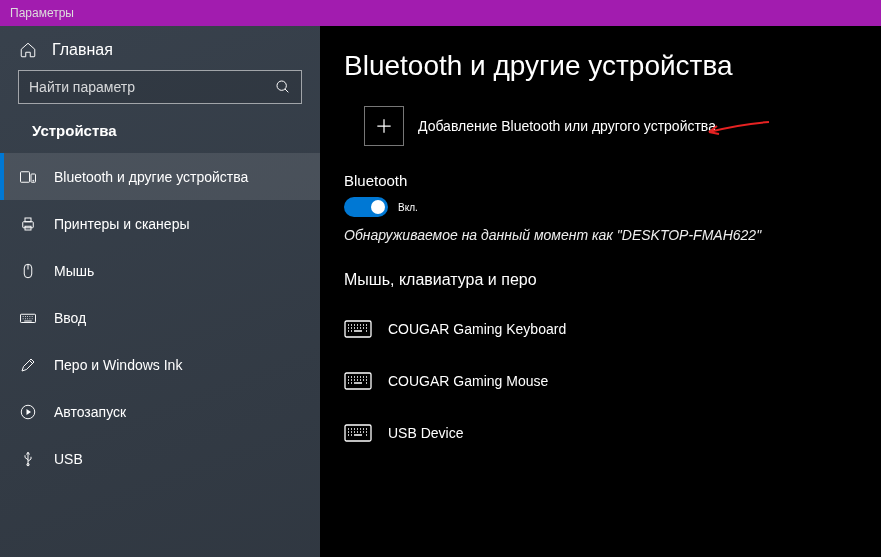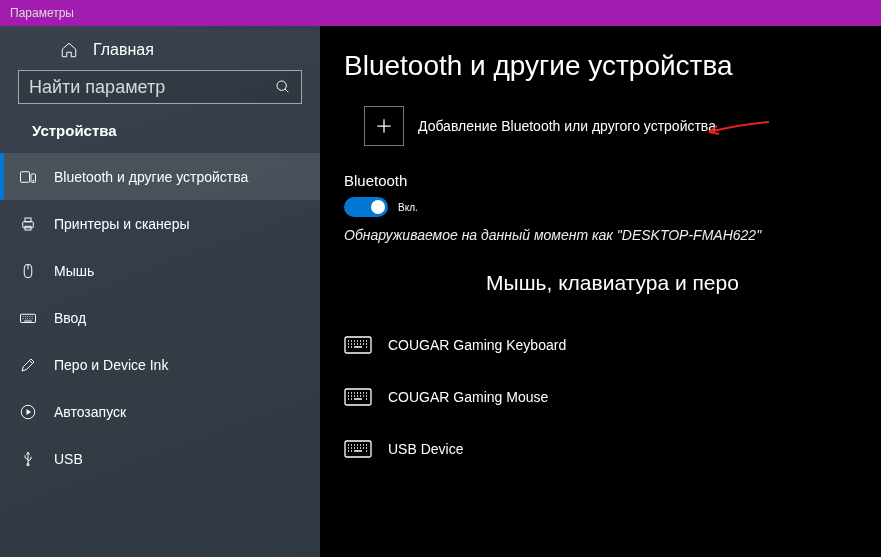--- a/index.html
+++ b/index.html
@@ -6,25 +6,25 @@
     body { width: 881px; height: 557px; overflow: hidden; background: #000; display: flex; flex-direction: column; position: relative; }
     
     .titlebar { height: 26px; background: #a21caf; color: #ddd; display: flex; align-items: center; padding: 0 10px; font-size: 12px; }
     
     .app { flex: 1; display: flex; }
     
     .sidebar { width: 320px; background: rgba(80,90,100,0.35); backdrop-filter: blur(0); position: relative; color: #fff; }
     .sidebar::before { content:""; position:absolute; inset:0; background: linear-gradient(160deg, rgba(60,70,82,0.88), rgba(50,58,68,0.92)); z-index: 0; }
     .sidebar > * { position: relative; z-index: 1; }
     
-    .home-row { display: flex; align-items: center; gap: 14px; padding: 14px 18px 10px 18px; cursor: pointer; margin-left: 41px; }
+    .home-row { display: flex; align-items: center; gap: 14px; padding: 14px 18px 10px 18px; cursor: pointer; }
     
     .search-wrap { padding: 0 18px 14px 18px; }
     .search { height: 34px; border: 1px solid rgba(255,255,255,0.55); background: rgba(0,0,0,0.10); display: flex; align-items: center; padding: 0 10px; }
-    .search input { flex:1; background: transparent; border:none; outline:none; color:#fff; font-size:18px; }
+    .search input { flex:1; background: transparent; border:none; outline:none; color:#fff; font-size:14px; }
     .search input::placeholder { color: rgba(255,255,255,0.8); }
     .search-icon { width:16px; height:16px; stroke:#fff; stroke-width:1.5; fill:none; }
     
     .section-title { font-size: 15px; font-weight: 600; padding: 4px 18px 14px 32px; }
     
     .nav { display:flex; flex-direction: column; }
     .nav-item { display:flex; align-items:center; gap:16px; height: 47px; padding: 0 18px; cursor:pointer; font-size: 14px; }
     .nav-item.active { background: rgba(255,255,255,0.10); }
     .nav-item.active::before { content:""; position:absolute; left:0; width:4px; height:47px; background:#0078d4; }
     .nav-icon { width:20px; height:20px; display:flex; align-items:center; justify-content:center; }
@@ -38,21 +38,21 @@
     .add-box svg { width:20px; height:20px; stroke:#fff; stroke-width:1.5; }
     .add-label { font-size: 14px; }
     
     .subhead { font-size: 15px; margin-bottom: 8px; }
     .toggle-row { display:flex; align-items:center; gap:10px; margin-bottom:10px; }
     .toggle { width:44px; height:20px; border-radius:10px; background:#0078d4; position:relative; cursor:pointer; }
     .toggle-knob { position:absolute; right:3px; top:3px; width:14px; height:14px; border-radius:50%; background:#fff; }
     .toggle-label { font-size:10px; }
     .discover-text { font-size:14px; color:#eee; margin-bottom: 28px; font-style: italic; }
     
-    .category { font-size: 21px; font-weight: 400; margin-bottom: 24px; text-align: center; }
+    .category { font-size: 16px; font-weight: 400; margin-bottom: 14px; }
     .device { display:flex; align-items:center; gap:16px; height:52px; cursor:pointer; }
     .device-icon { width:28px; height:22px; }
     .device-icon svg { width:28px; height:22px; fill:none; stroke:#fff; stroke-width:1.3; }
     .device-name { font-size:14px; }
     
     .annotation-arrow { position:absolute; left:705px; top:118px; width:66px; height:18px; pointer-events:none; }
   </style>
 </head>
 <body>
 
@@ -122,21 +122,21 @@
         </span>
         <span>Ввод</span>
       </div>
       <div class="nav-item">
         <span class="nav-icon">
           <svg viewBox="0 0 24 24">
               <path d="m4 20 2-6L16 4l4 4-10 10-6 2z"></path>
               <path d="m14 6 4 4"></path>
             </svg>
         </span>
-        <span>Перо и Device Ink</span>
+        <span>Перо и Windows Ink</span>
       </div>
       <div class="nav-item">
         <span class="nav-icon">
           <svg viewBox="0 0 24 24">
               <circle cx="12" cy="12" r="9"></circle>
               <path d="M10 8v8l6-4z" fill="#fff" stroke="none"></path>
             </svg>
         </span>
         <span>Автозапуск</span>
       </div>

